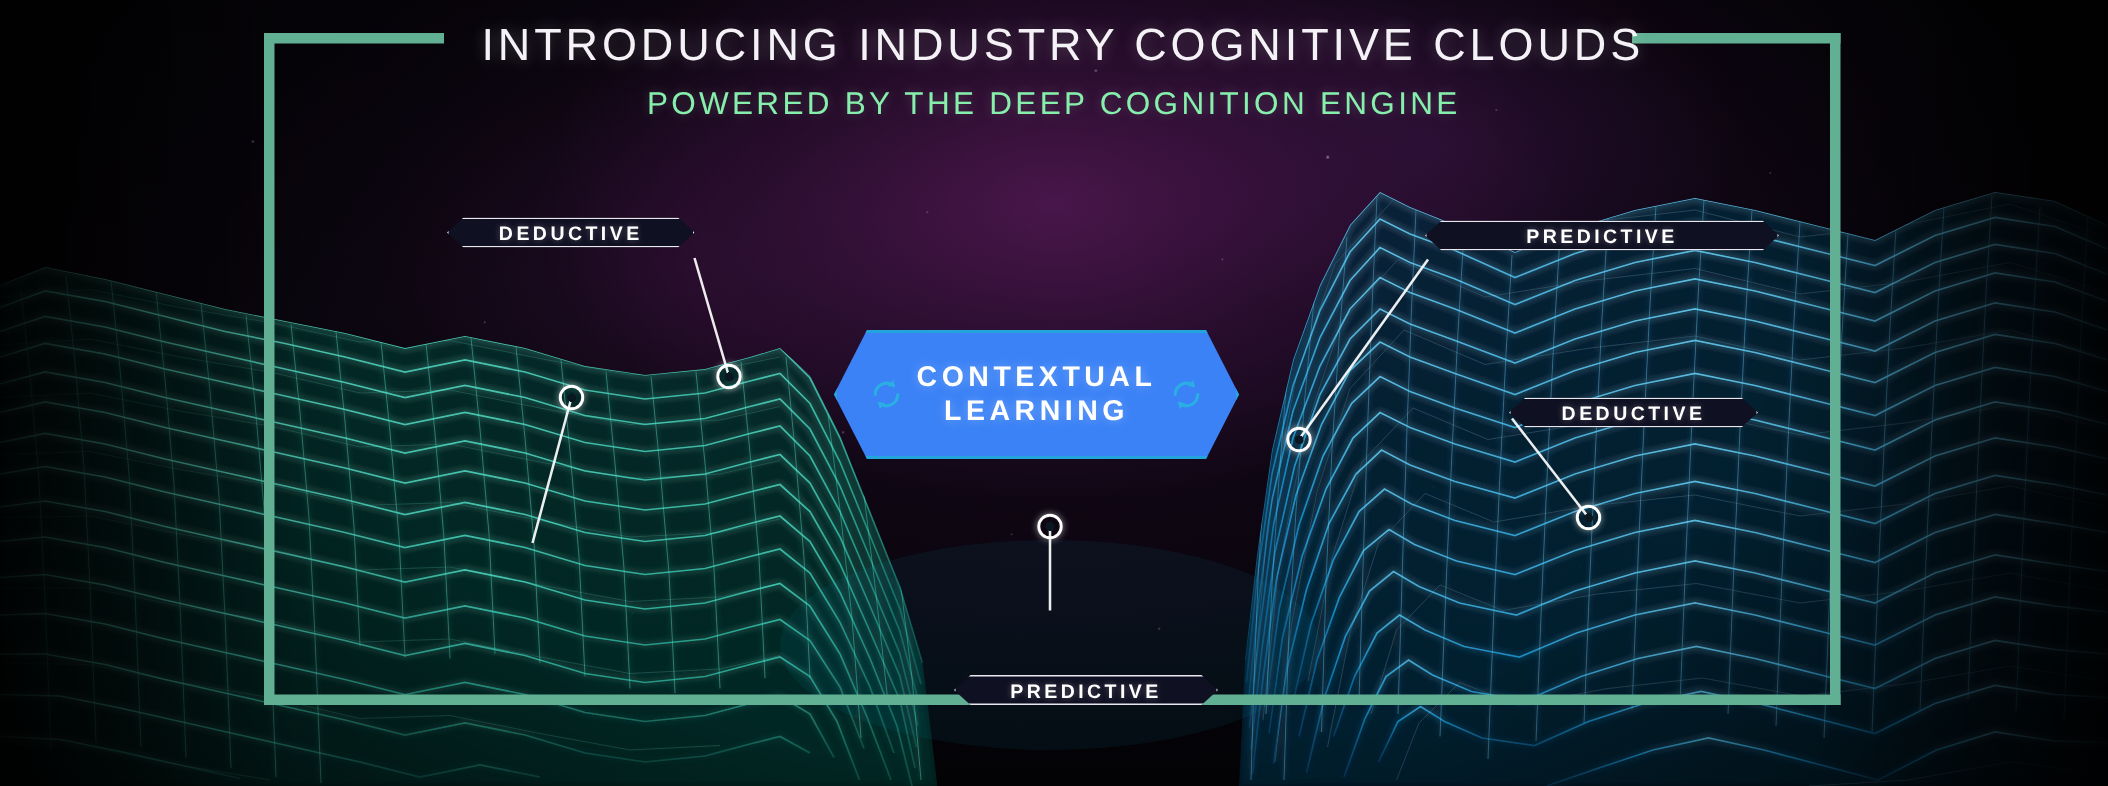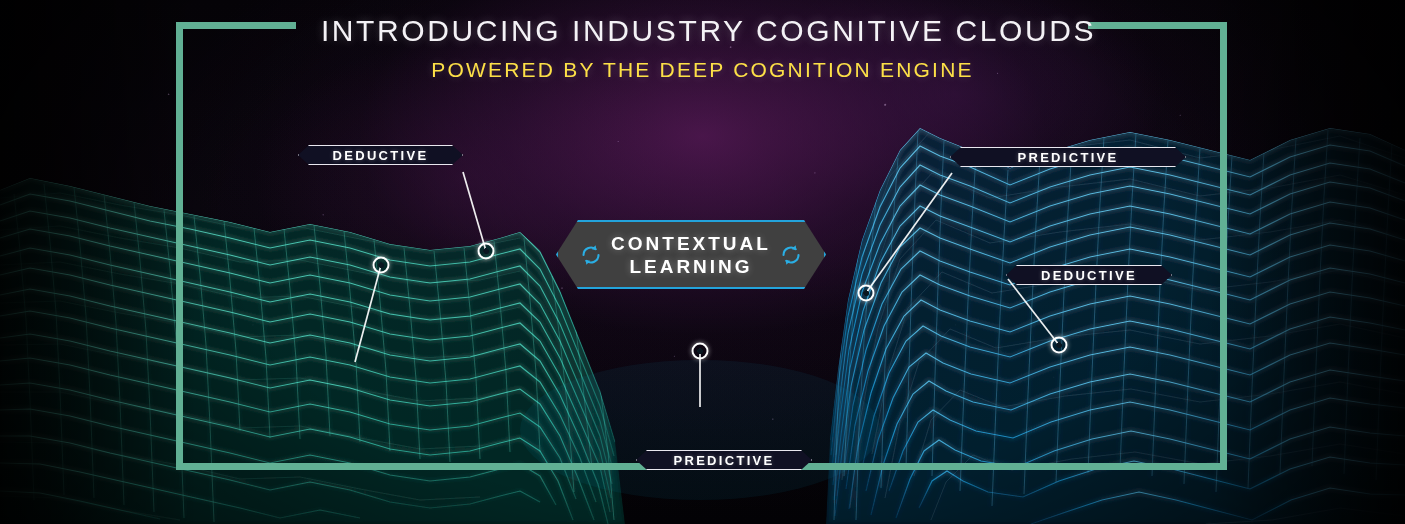--- a/index.html
+++ b/index.html
@@ -75,21 +75,21 @@
     font-size:30px;
     letter-spacing:2.6px;
     font-weight:400;
     text-shadow:0 0 10px rgba(255,255,255,.25);
     white-space:nowrap;
     padding-left:12px;
   }
   #subtitle {
     position:absolute; top:58px; left:0; width:1405px;
     text-align:center;
-    color:#fde047;
+    color:#86efac;
     font-size:21px;
     letter-spacing:2.2px;
     font-weight:400;
     text-shadow:0 0 8px rgba(255,255,255,.20);
     white-space:nowrap;
   }
 
   
   #connectors { position:absolute; inset:0; pointer-events:none; }
 
@@ -126,22 +126,22 @@
     white-space:nowrap;
     clip-path:polygon(11px 0, calc(100% - 11px) 0, 100% 50%, calc(100% - 11px) 100%, 11px 100%, 0 50%);
     box-shadow:0 0 8px rgba(0,0,0,.6);
   }
   .chip span { display:block; padding:0 6px; text-shadow:0 0 4px rgba(255,255,255,.3); }
 
   
   #center-badge {
     position:absolute;
     left:556px; top:220px;
-    width:270px; height:69px;
-    background:#404040;
+    width:270px; height:86px;
+    background:#3b82f6;
     border:2.2px solid #23a4dc;
     clip-path:polygon(22px 0, calc(100% - 22px) 0, 100% 50%, calc(100% - 22px) 100%, 22px 100%, 0 50%);
     display:flex; align-items:center; justify-content:center;
     box-shadow:0 0 18px rgba(20,120,180,.35);
   }
   #center-badge-text {
     color:#ffffff;
     font-size:19px;
     line-height:23px;
     letter-spacing:3px;

